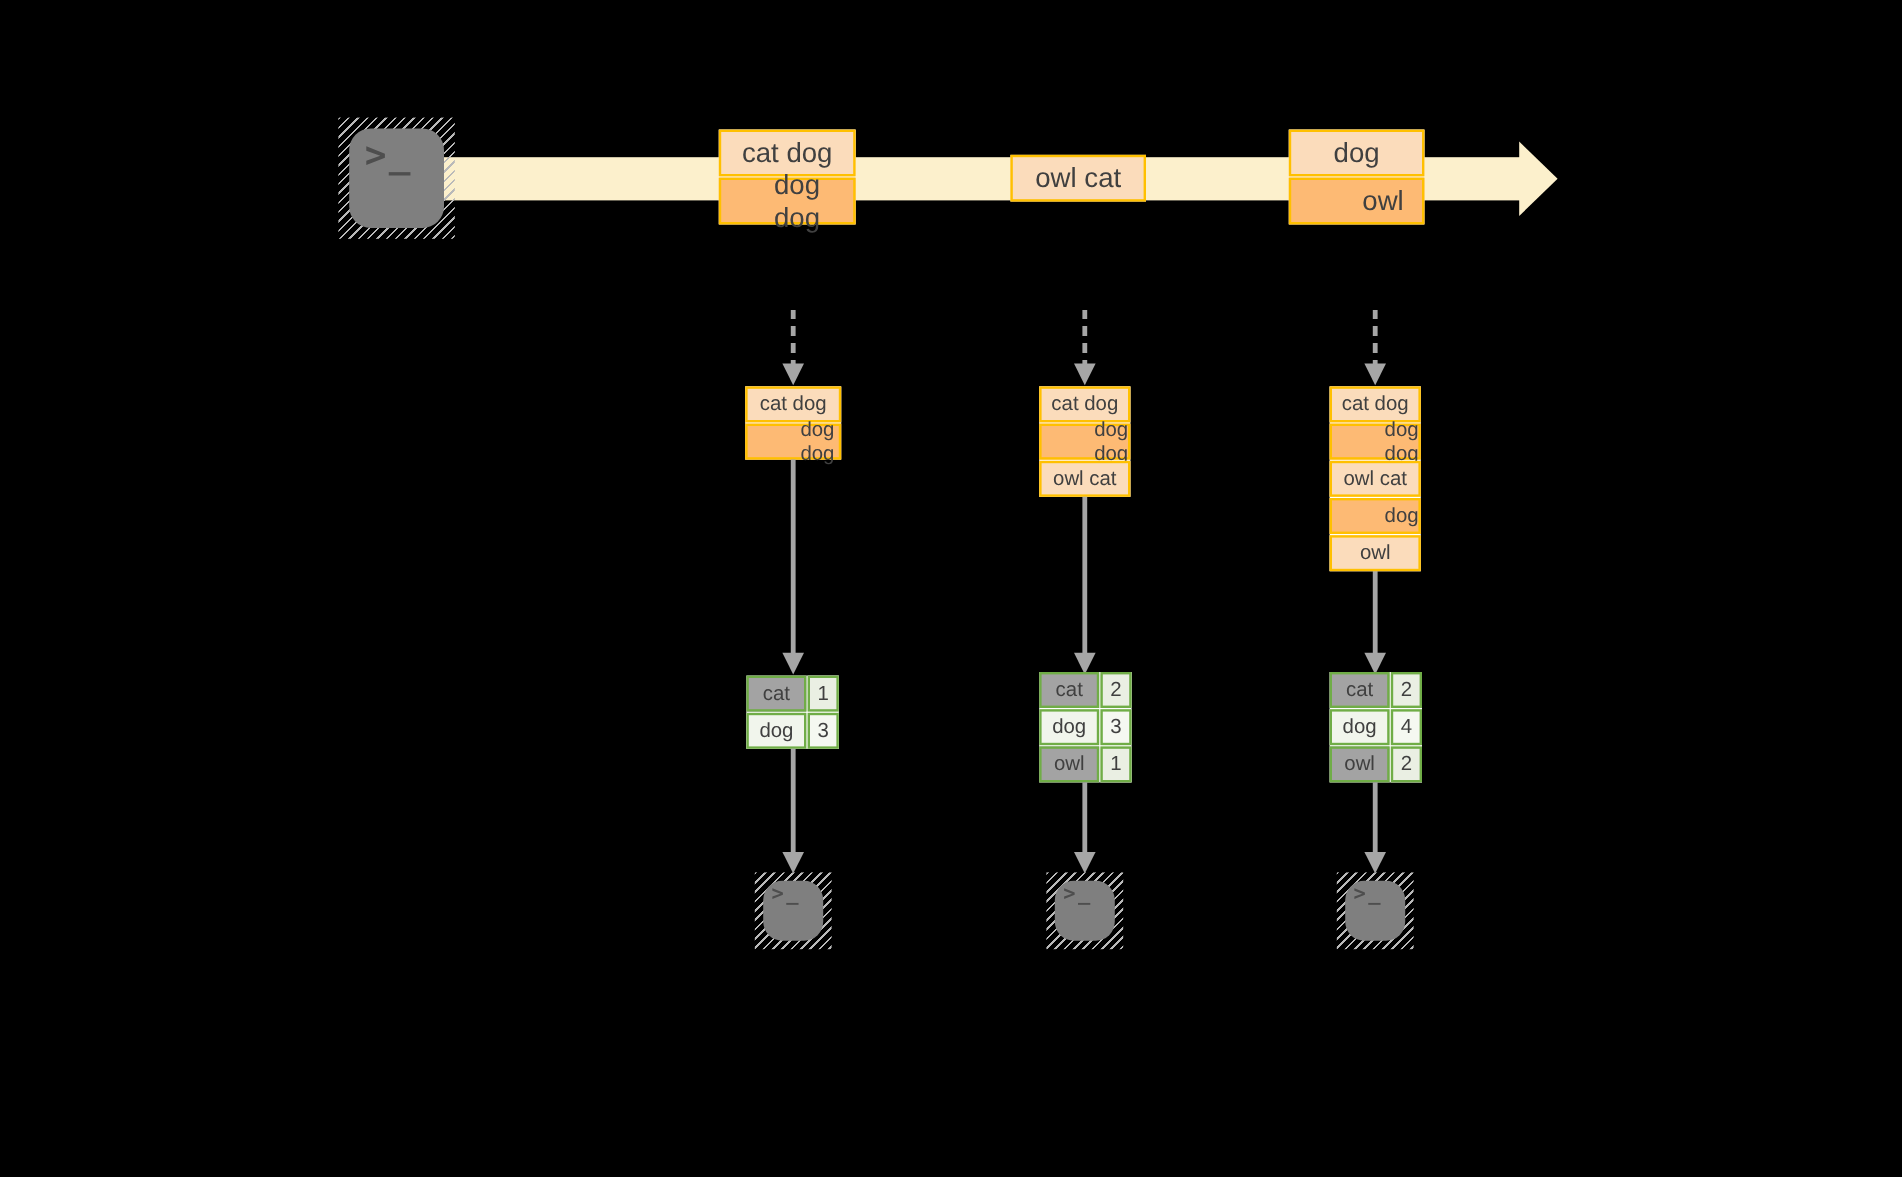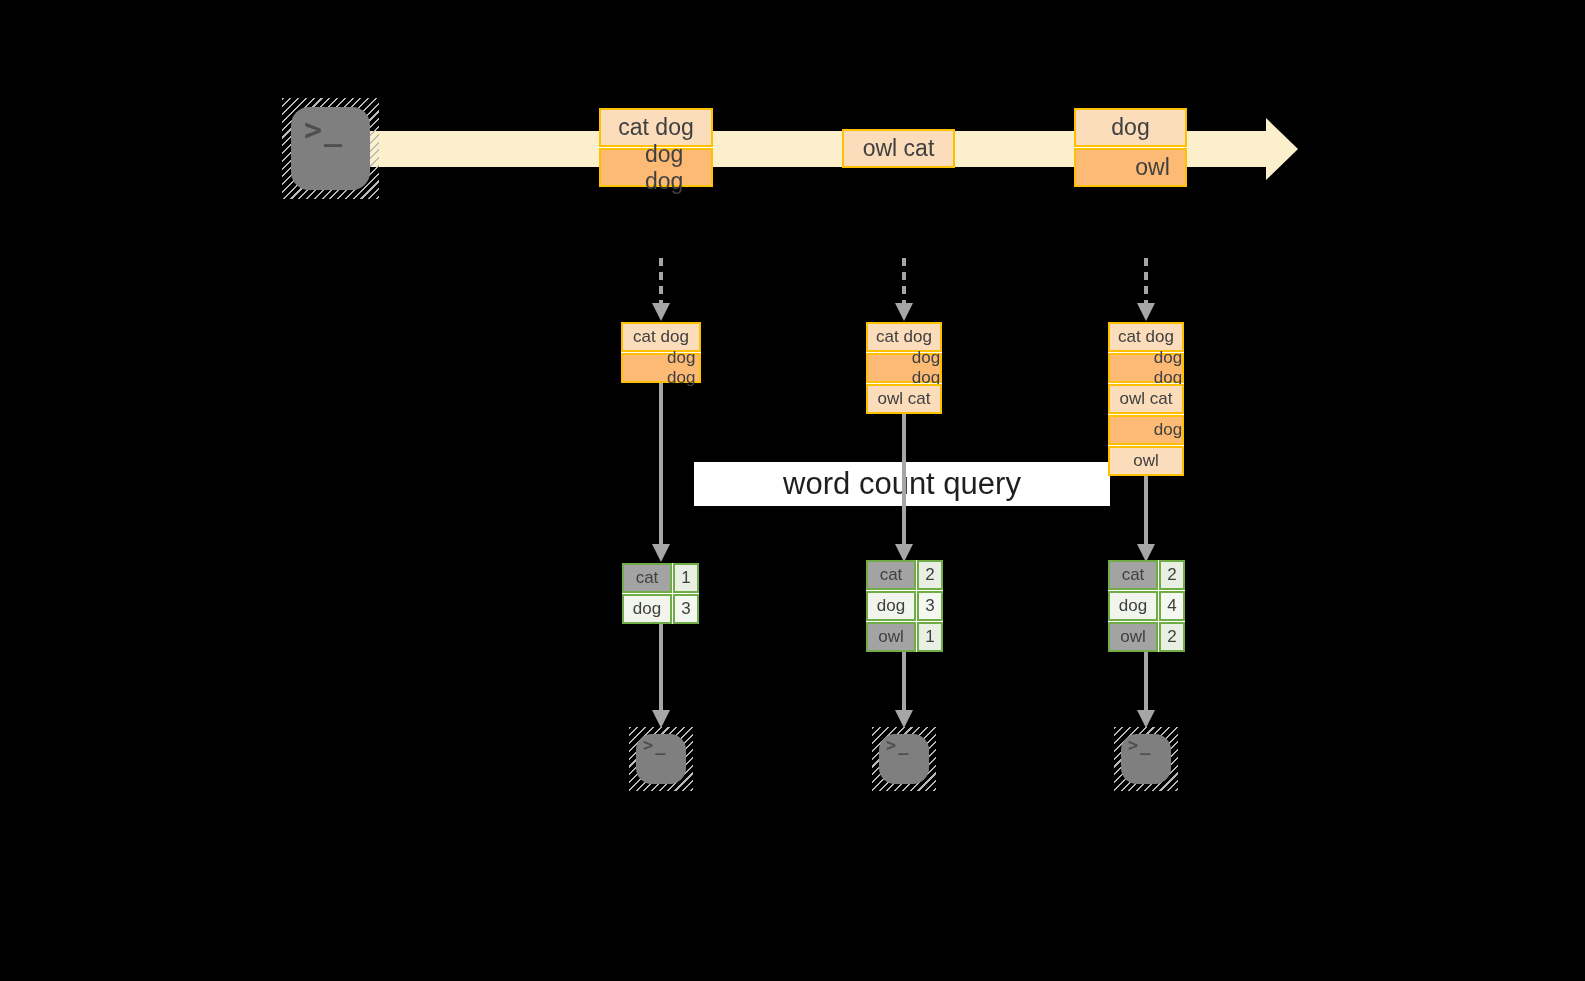--- a/index.html
+++ b/index.html
@@ -102,21 +102,20 @@
     <div class="row fill-b">owl</div>
   </div>
 
   <div class="shaft dashed" style="left:659px;top:258px;height:46px;"></div>
   <div class="ahead" style="left:652px;top:303px;"></div>
   <div class="shaft dashed" style="left:902px;top:258px;height:46px;"></div>
   <div class="ahead" style="left:895px;top:303px;"></div>
   <div class="shaft dashed" style="left:1144px;top:258px;height:46px;"></div>
   <div class="ahead" style="left:1137px;top:303px;"></div>
 
-  <div class="query-label" style="left:694px;top:462px;width:416px;height:44px;">word count query</div>
 
   <div class="obox state" style="left:621px;top:322px;width:80px;">
     <div class="row fill-a">cat dog</div>
     <div class="row fill-b">dog dog</div>
   </div>
   <div class="obox state" style="left:866px;top:322px;width:76px;">
     <div class="row fill-a">cat dog</div>
     <div class="row fill-b">dog dog</div>
     <div class="row fill-a">owl cat</div>
   </div>

